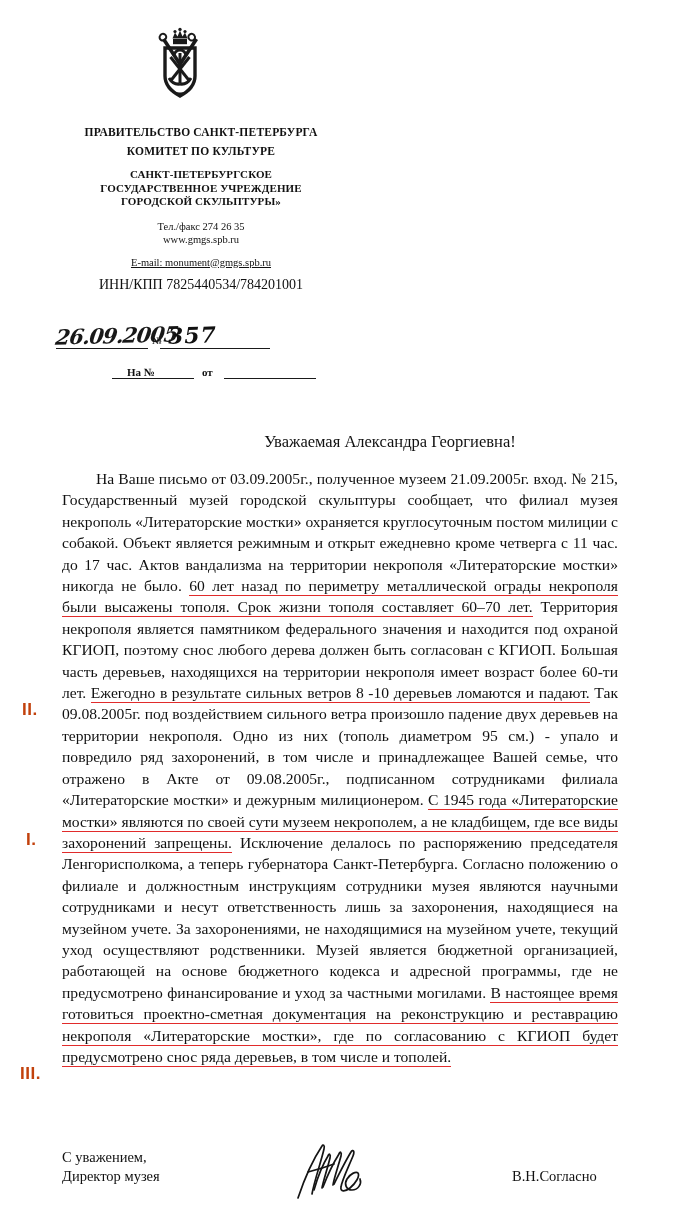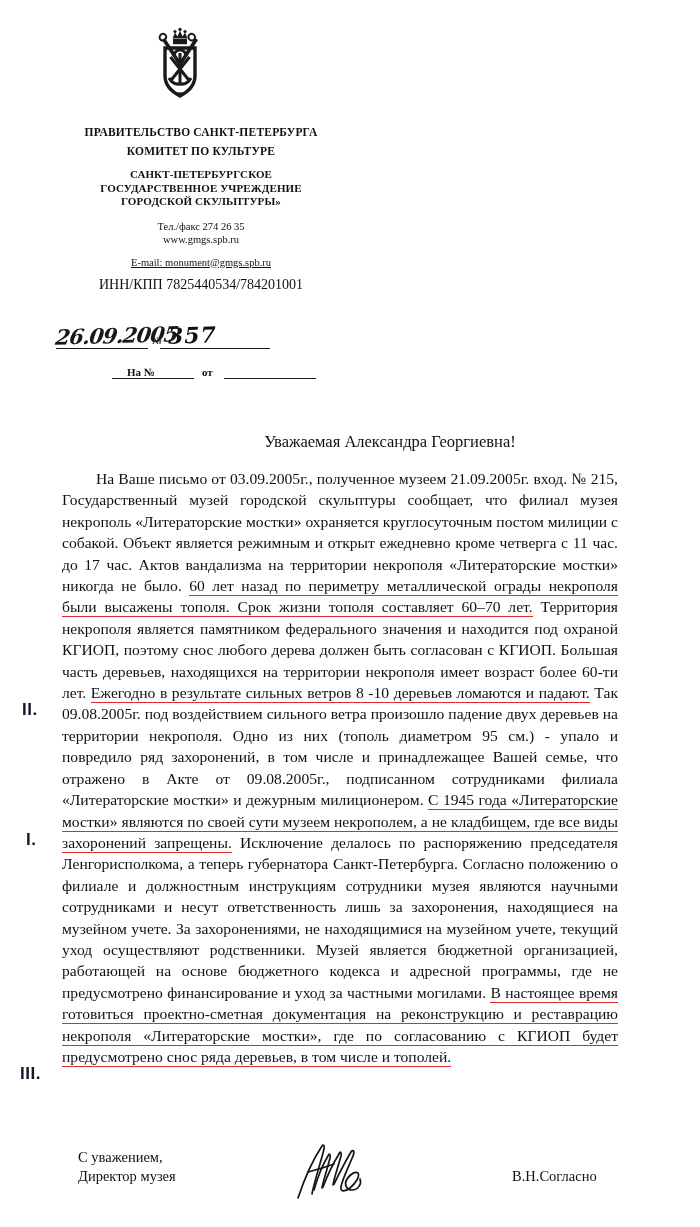--- a/index.html
+++ b/index.html
@@ -172,37 +172,37 @@
     box-decoration-break: clone;
     -webkit-box-decoration-break: clone;
   }
 
   
   .marker {
     position: absolute;
     font-family: "Liberation Sans", sans-serif;
     font-weight: bold;
     font-size: 17px;
-    color: #0f172a;
+    color: #c2410c;
     letter-spacing: 0.5px;
   }
   .marker-ii  { left: 22px; top: 700px; }
   .marker-i   { left: 26px; top: 830px; }
   .marker-iii { left: 20px; top: 1064px; }
 
   
   .sign {
     position: absolute;
     left: 62px;
     top: 1148px;
     width: 580px;
     font-size: 14.5px;
     line-height: 19px;
   }
-  .sign-left { position: absolute; left: 16px; top: 0; }
+  .sign-left { position: absolute; left: 0; top: 0; }
   .sign-name {
     position: absolute;
     left: 450px;
     top: 19px;
     white-space: nowrap;
   }
   .signature-glyph {
     position: absolute;
     left: 228px;
     top: -8px;

